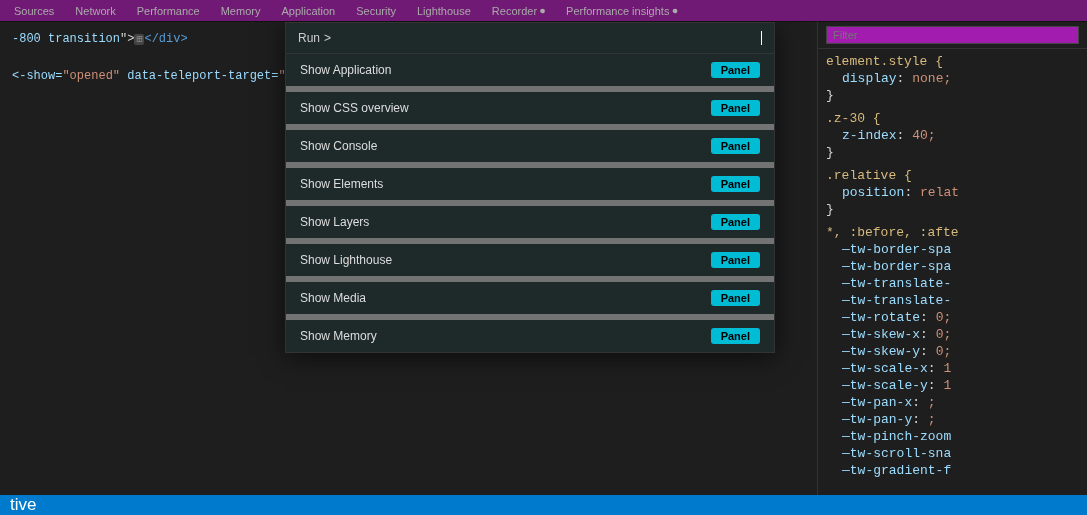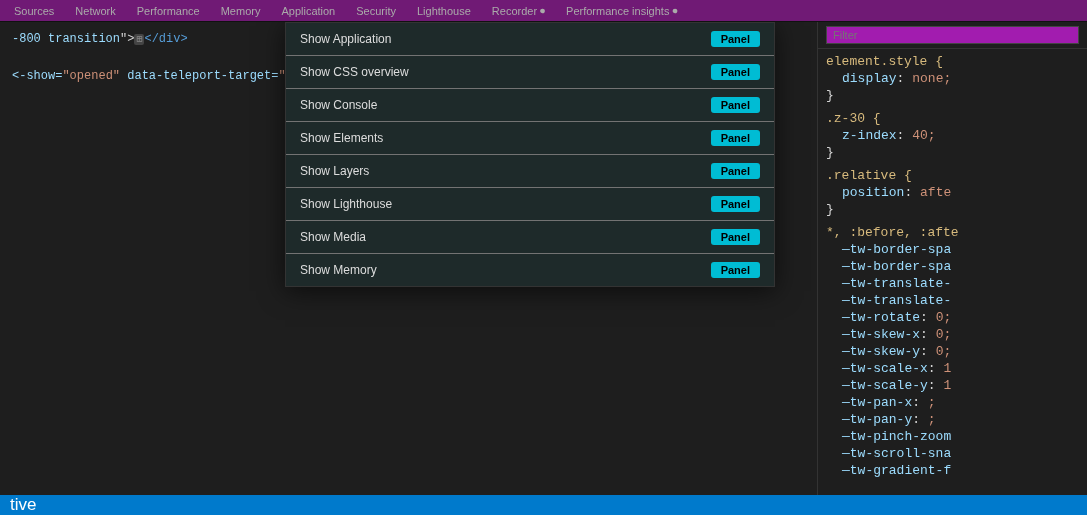--- a/index.html
+++ b/index.html
@@ -111,21 +111,21 @@
       vertical-align: middle;
       animation: blink 1s step-end infinite;
     }
     @keyframes blink { 50% { opacity: 0; } }
 
     .command-list-item {
       display: flex;
       align-items: center;
       justify-content: space-between;
       padding: 8px 14px;
-      border-bottom: 1px solid #737373;
+      border-bottom: 6px solid #737373;
       cursor: pointer;
     }
     .command-list-item:last-child { border-bottom: none; }
     .command-item-label {
       color: #ddd;
       font-size: 12px;
     }
     .panel-btn {
       background: #00bcd4;
       color: #000;
@@ -248,20 +248,26 @@
     <div class="code-line">
       <span class="code-attr">-800 transition</span><span class="code-text">"&gt;</span><span style="background:#444; padding:0 2px; border-radius:2px; color:#888; font-size:10px;">⊞</span><span class="code-tag">&lt;/div&gt;</span>
     </div>
     <div class="code-line">&nbsp;</div>
     <div class="code-line">
       <span class="code-attr">&lt;-show=</span><span class="code-string">"opened"</span><span class="code-attr"> data-teleport-target=</span><span class="code-string">"true</span>
     </div>
   </div>
 
   <div class="command-palette">
+    <div class="command-input-row">
+      <span class="command-run-label">Run</span>
+      <span class="command-arrow">&gt;</span>
+      <input class="command-input" type="text" value="" style="">
+      <span class="cursor-blink"></span>
+    </div>
 
     <div class="command-list-item">
       <span class="command-item-label">Show Application</span>
       <button class="panel-btn">Panel</button>
     </div>
     <div class="command-list-item">
       <span class="command-item-label">Show CSS overview</span>
       <button class="panel-btn">Panel</button>
     </div>
     <div class="command-list-item">
@@ -303,21 +309,21 @@
       </div>
 
       <div class="css-block">
         <span class="css-selector">.z-30 {</span><br>
         <span class="css-indent css-property">z-index</span><span class="css-colon">:</span><span class="css-value"> 40;</span><br>
         <span class="css-brace">}</span>
       </div>
 
       <div class="css-block">
         <span class="css-selector">.relative {</span><br>
-        <span class="css-indent css-property">position</span><span class="css-colon">:</span><span class="css-value"> afte</span><br>
+        <span class="css-indent css-property">position</span><span class="css-colon">:</span><span class="css-value"> relat</span><br>
         <span class="css-brace">}</span>
       </div>
 
       <div class="css-block">
         <span class="css-selector">*, :before, :afte</span><br>
         <span class="css-indent css-property">—tw-border-spa</span><br>
         <span class="css-indent css-property">—tw-border-spa</span><br>
         <span class="css-indent css-property">—tw-translate-</span><br>
         <span class="css-indent css-property">—tw-translate-</span><br>
         <span class="css-indent css-property">—tw-rotate</span><span class="css-colon">:</span><span class="css-value"> 0;</span><br>

